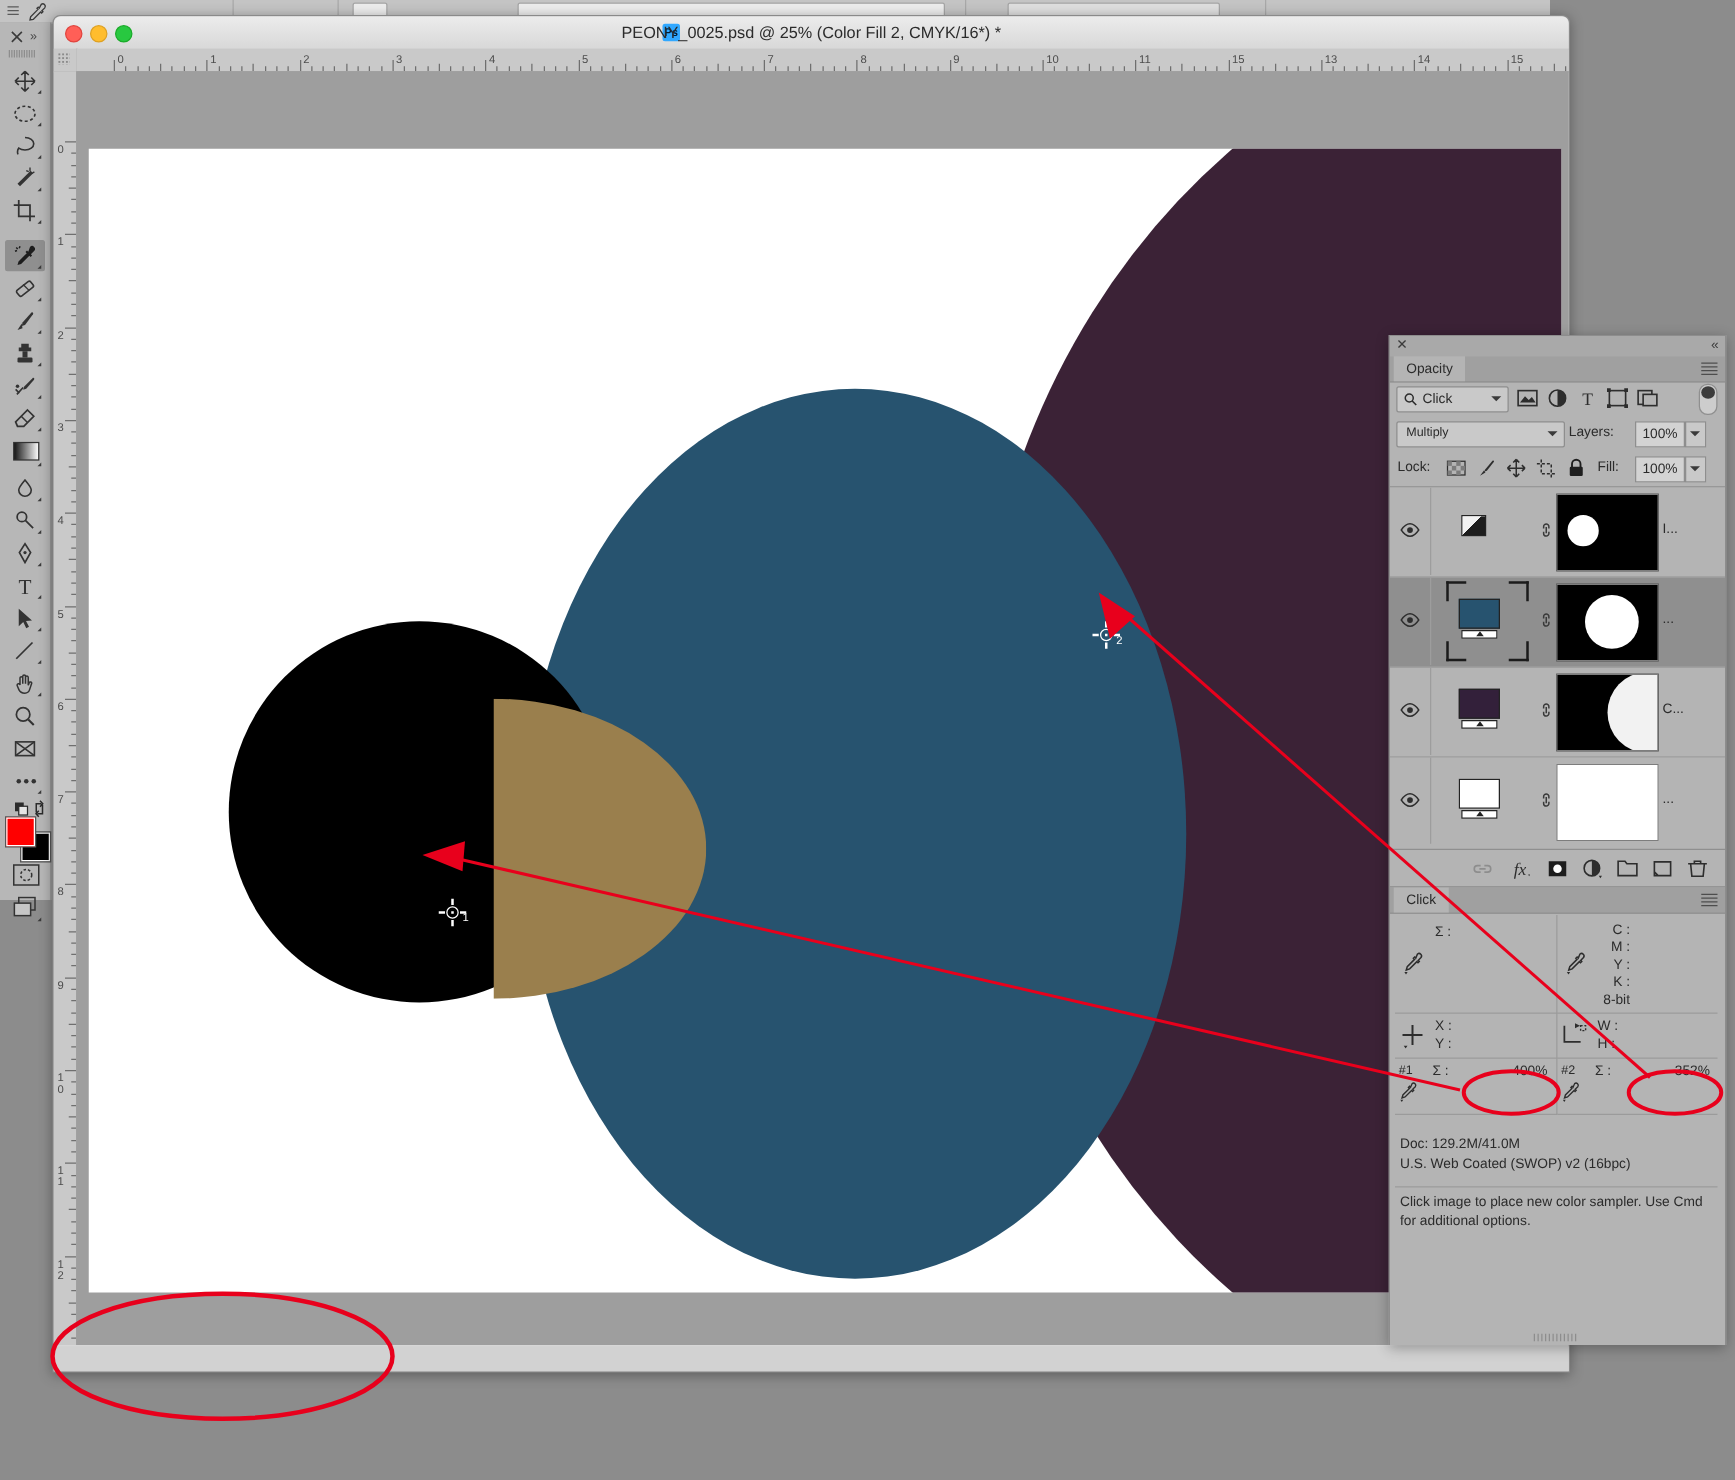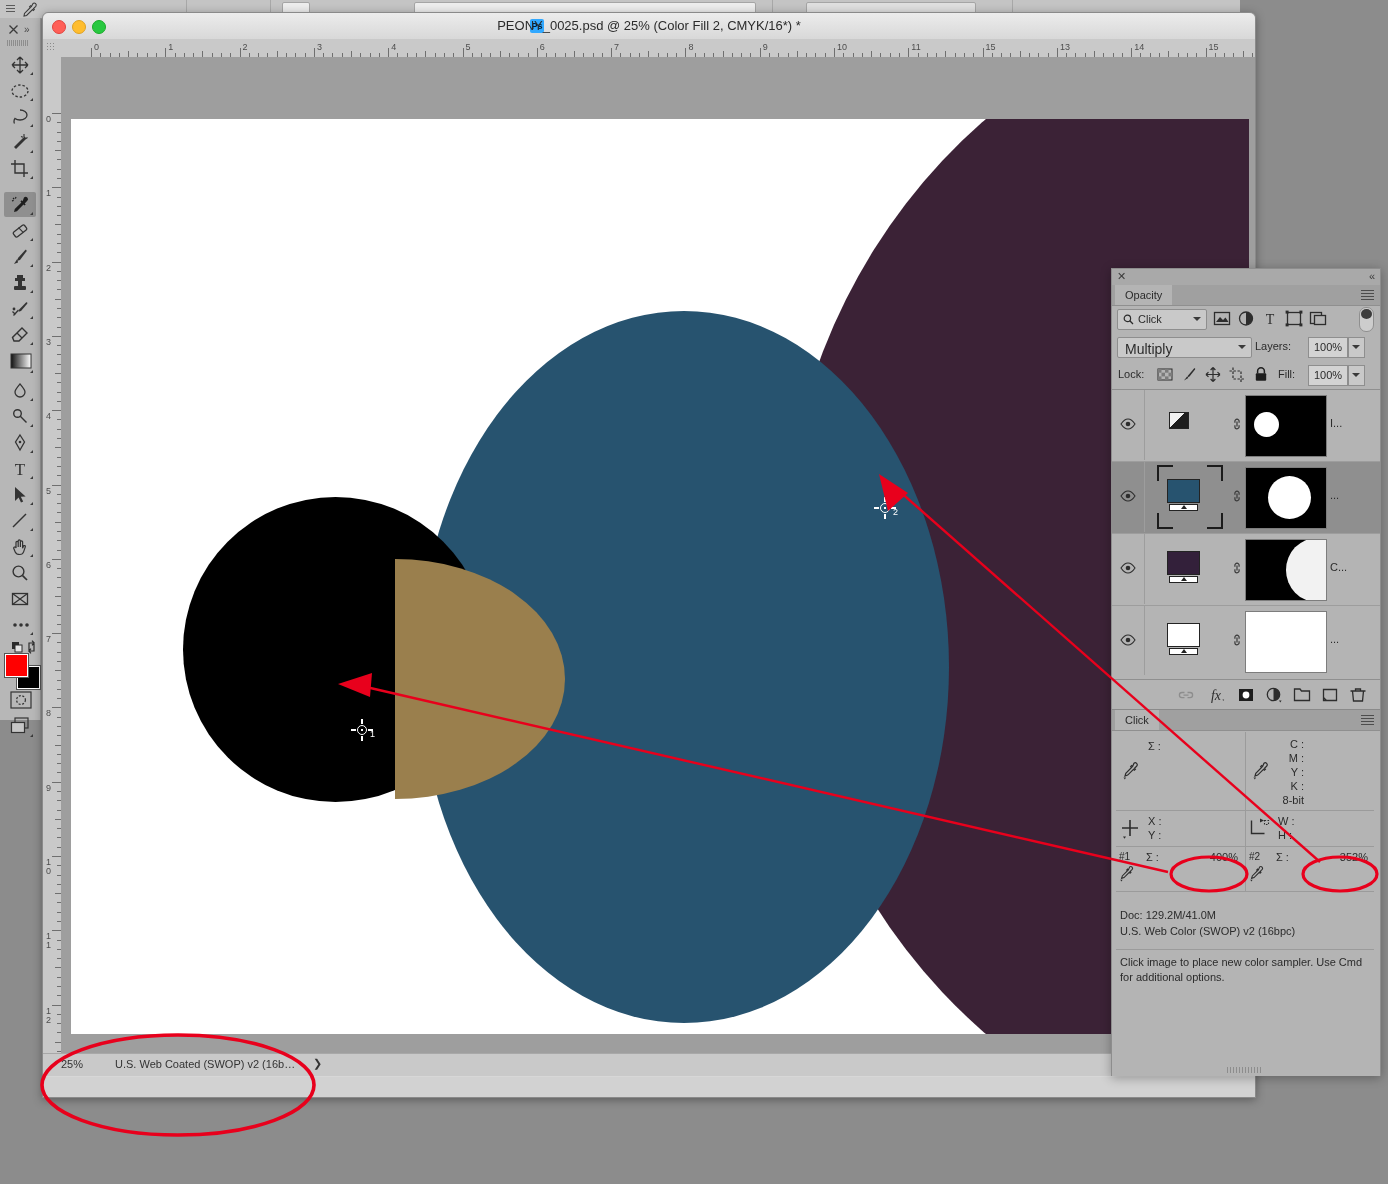--- a/index.html
+++ b/index.html
@@ -98,21 +98,21 @@
   #kind-select{position:absolute;left:5px;top:4px;width:88px;height:19px;background:#c9c9c9;border:1px solid #8e8e8e;border-radius:2px;}
   #kind-label{position:absolute;left:20px;top:3px;font-size:11px;color:#2b2b2b;}
   #kind-search{position:absolute;left:5px;top:4px;width:11px;height:11px;}
   #kind-caret{position:absolute;right:5px;top:7px;width:0;height:0;border-left:4px solid transparent;border-right:4px solid transparent;border-top:4px solid #3a3a3a;}
   .fbtn{position:absolute;top:5px;width:18px;height:17px;}
   #filter-toggle{position:absolute;right:6px;top:2px;width:13px;height:23px;background:#cdcdcd;border:1px solid #8f8f8f;border-radius:7px;}
   #filter-toggle b{position:absolute;left:1px;top:1px;width:11px;height:10px;border-radius:50%;background:#3c3c3c;}
 
   #blend-row{position:absolute;left:0;top:48px;width:100%;height:28px;}
   #blend-select{position:absolute;left:5px;top:4px;width:133px;height:19px;background:#c9c9c9;border:1px solid #8e8e8e;border-radius:2px;}
-  #blend-label{position:absolute;left:7px;top:3px;font-size:14px;color:#2b2b2b;text-align:center;}
+  #blend-label{position:absolute;left:7px;top:3px;font-size:10px;color:#2b2b2b;text-align:center;}
   #blend-caret{position:absolute;right:5px;top:7px;width:0;height:0;border-left:4px solid transparent;border-right:4px solid transparent;border-top:4px solid #3a3a3a;}
   #opacity-label{position:absolute;left:143px;top:7px;font-size:11px;color:#2b2b2b;}
   #opacity-box{position:absolute;left:196px;top:4px;width:38px;height:19px;background:#d3d3d3;border:1px solid #8e8e8e;}
   #opacity-val{position:absolute;left:0;top:3px;width:38px;text-align:center;font-size:11px;color:#2b2b2b;}
   #opacity-caret-box{position:absolute;left:236px;top:4px;width:15px;height:19px;background:#c9c9c9;border:1px solid #8e8e8e;}
   #opacity-caret{position:absolute;left:3px;top:7px;width:0;height:0;border-left:4px solid transparent;border-right:4px solid transparent;border-top:4px solid #3a3a3a;}
 
   #lock-row{position:absolute;left:0;top:76px;width:100%;height:28px;border-bottom:1px solid #8f8f8f;}
   #lock-label{position:absolute;left:6px;top:7px;font-size:11px;color:#2b2b2b;}
   .lkbtn{position:absolute;top:5px;width:18px;height:17px;}
@@ -686,25 +686,20 @@
       <div class="cs-ring"></div>
       <div class="cs-dot"></div>
       <div class="cs-bar" style="left:0;top:10.2px;width:5px;height:1.5px;"></div>
       <div class="cs-bar" style="left:17px;top:10.2px;width:5px;height:1.5px;"></div>
       <div class="cs-bar" style="left:10.2px;top:0;width:1.5px;height:5px;"></div>
       <div class="cs-bar" style="left:10.2px;top:17px;width:1.5px;height:5px;"></div>
       <div class="cs-num">2</div>
     </div>
   </div>
 
-  <div id="docstatus">
-    <div id="st-zoom">25%</div>
-    <div id="st-profile">U.S. Web Coated (SWOP) v2 (16b…</div>
-    <div id="st-arrow">❯</div>
-  </div>
   <div id="docscroll"></div>
 </div>
 
 <div id="panels">
   <div id="panel-topbar">
     <div id="pt-close">✕</div>
     <div id="pt-collapse">«</div>
   </div>
 
   <div id="layers-panel">
@@ -1000,21 +995,21 @@
         <div class="ival" style="left:60px;top:4px;width:62px;text-align:right;">352%</div>
         <svg style="position:absolute;left:2px;top:17px;width:18px;height:18px;" viewBox="0 0 20 20">
           <path d="M13 3.2a2 2 0 012.8 2.8l-2.3 2.3.9.9-1 1-.9-.9-5.8 5.8L4 16l.8-2.7 5.8-5.8-.9-.9 1-1 .9.9z" fill="none" stroke="#2d2d2d" stroke-width="1.2"></path>
           <path d="M2.5 17.5 l2.6 0 -1.3 2z" fill="#2d2d2d"></path>
         </svg>
       </div>
     </div>
 
     <div id="doc-info">
       <div id="doc-line1">Doc: 129.2M/41.0M</div>
-      <div id="doc-line2">U.S. Web Color (SWOP) v2 (16bpc)</div>
+      <div id="doc-line2">U.S. Web Coated (SWOP) v2 (16bpc)</div>
     </div>
 
     <div id="hint-box">
       <div id="hint-text">Click image to place new color sampler.  Use Cmd for additional options.</div>
     </div>
 
     <div id="panel-grip">
       <i></i><i></i><i></i><i></i><i></i><i></i><i></i><i></i><i></i><i></i><i></i><i></i>
     </div>
   </div>

